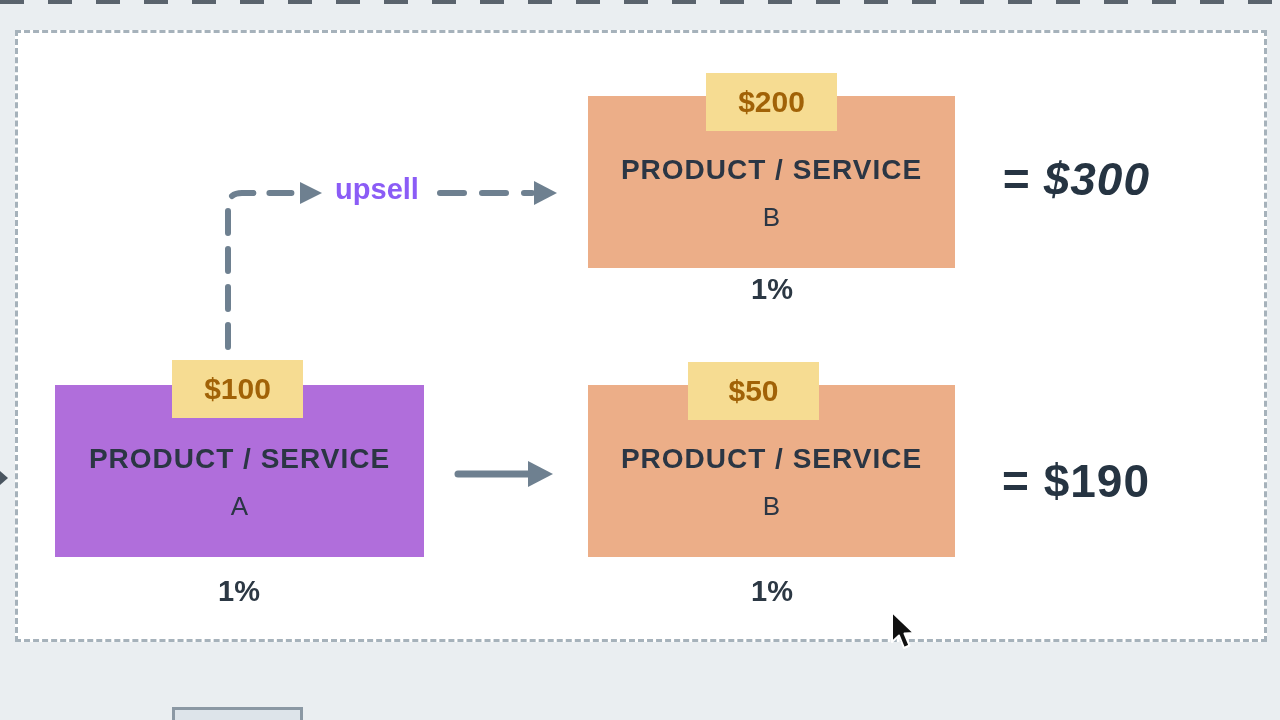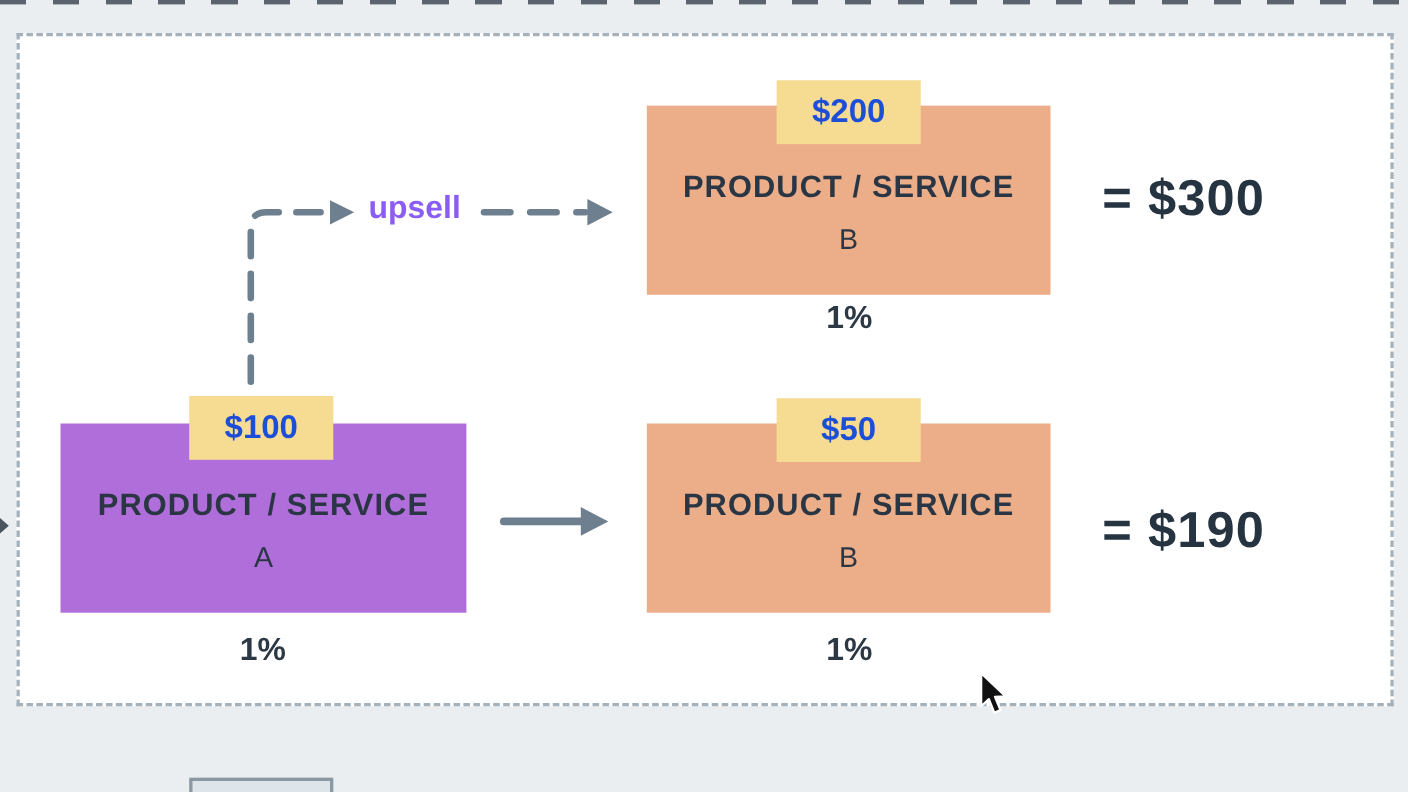--- a/index.html
+++ b/index.html
@@ -35,37 +35,37 @@
   }
   .node .subtitle{
     font-size:26px;font-weight:500;color:#2b3644;margin-top:16px;
   }
   .box-a{left:55px;top:385px;width:369px;height:172px;background:#b06edb;}
   .box-b-top{left:588px;top:96px;width:367px;height:172px;background:#ecae88;}
   .box-b-bottom{left:588px;top:385px;width:367px;height:172px;background:#ecae88;}
   .price-tag{
     position:absolute;width:131px;height:58px;background:#f6dc92;
     display:flex;align-items:center;justify-content:center;
-    font-size:30px;font-weight:600;color:#1d4ed8;z-index:3;
+    font-size:30px;font-weight:600;color:#a16207;z-index:3;
   }
   .tag-a{left:172px;top:360px;}
   .tag-b-top{left:706px;top:73px;}
-  .tag-b-bottom{left:706px;top:362px;}
+  .tag-b-bottom{left:688px;top:362px;}
   .rate{
     position:absolute;font-size:29px;font-weight:600;color:#2c3844;
     width:140px;text-align:center;
   }
   .rate-a{left:169px;top:575px;}
   .rate-b-top{left:702px;top:273px;}
   .rate-b-bottom{left:702px;top:575px;}
   .result{
     position:absolute;font-size:46px;font-weight:800;color:#263442;
     letter-spacing:1px;white-space:nowrap;
   }
-  .result-top{left:1002px;top:152px;}
+  .result-top{left:1002px;top:152px;font-style:italic;}
   .result-bottom{left:1002px;top:454px;}
   .upsell-label{
     position:absolute;left:332px;top:173px;width:90px;text-align:center;
     font-size:29px;font-weight:600;color:#8b5cf6;
   }
   svg.overlay{position:absolute;left:0;top:0;pointer-events:none;}
   
   .partial-shape{
     position:absolute;left:172px;top:707px;width:131px;height:40px;
     background:#dde4ea;border:3px solid #8b98a4;box-sizing:border-box;

